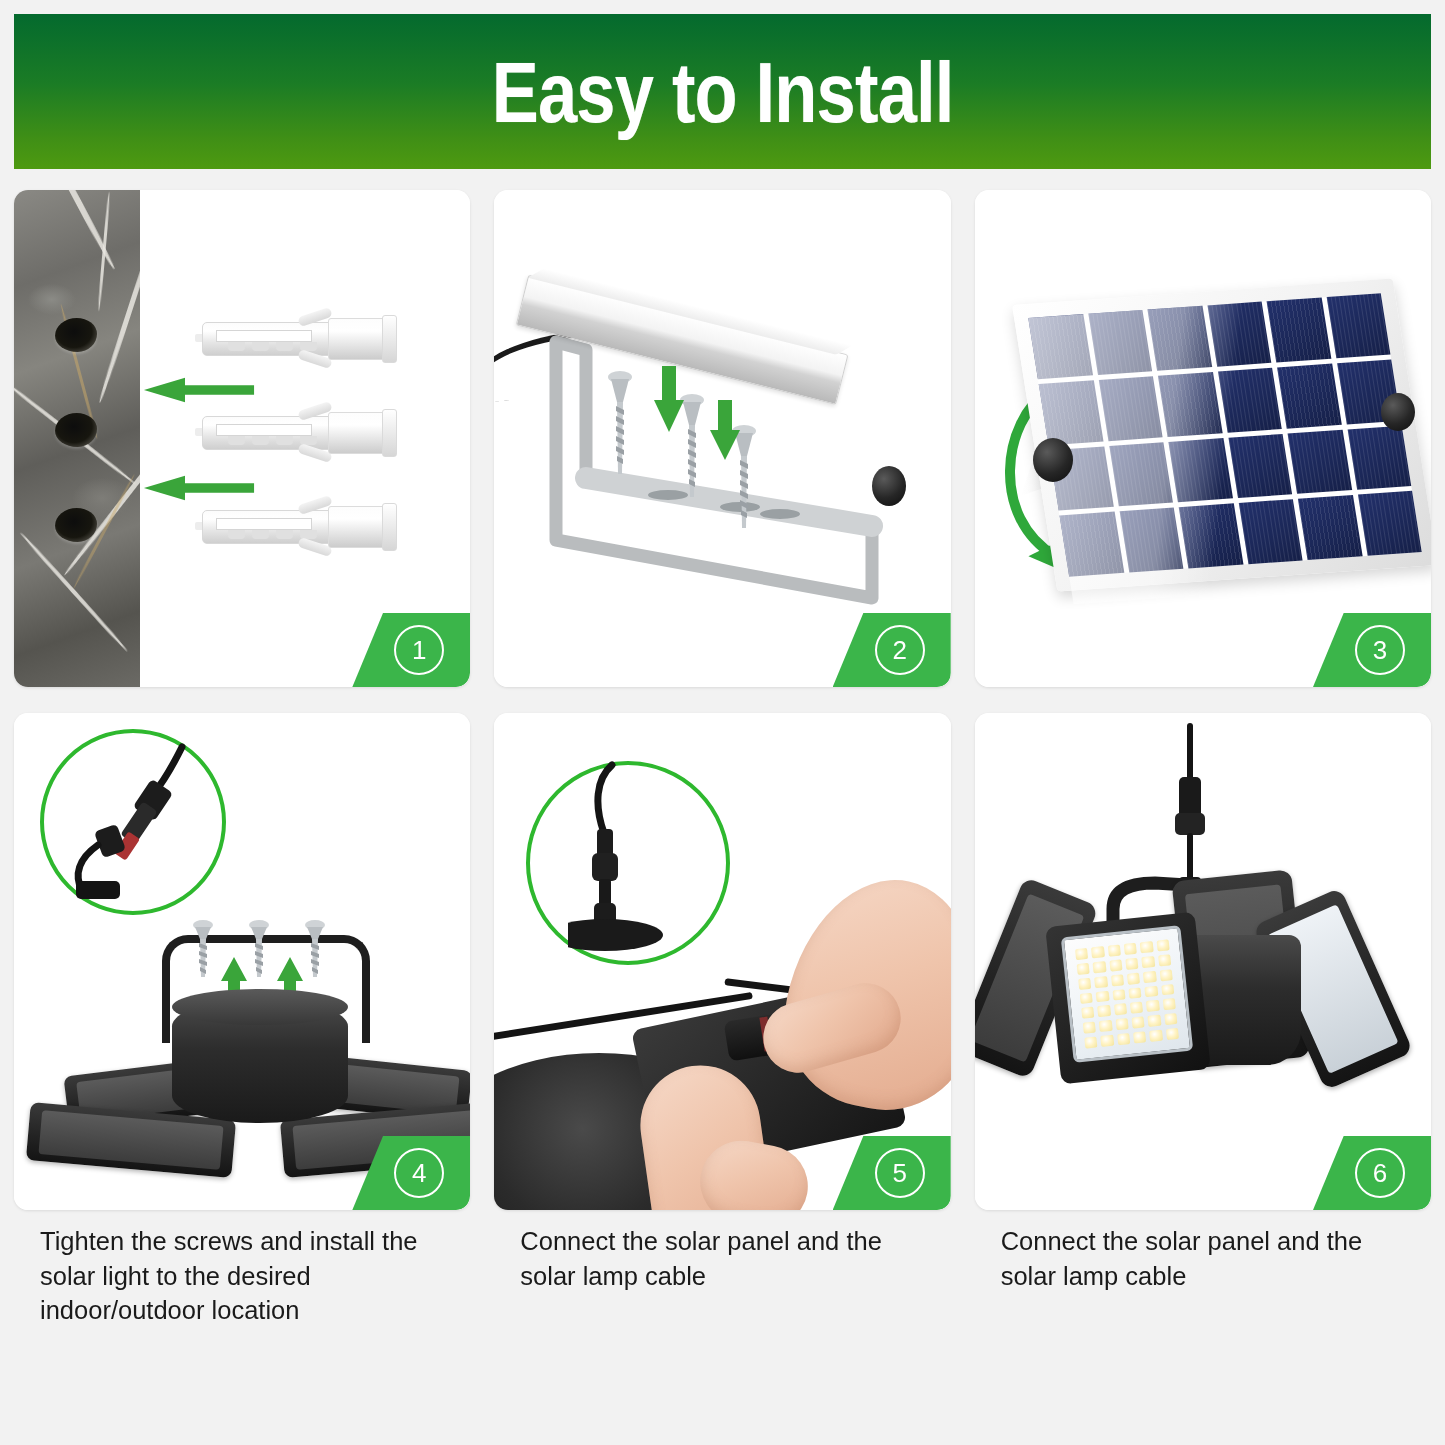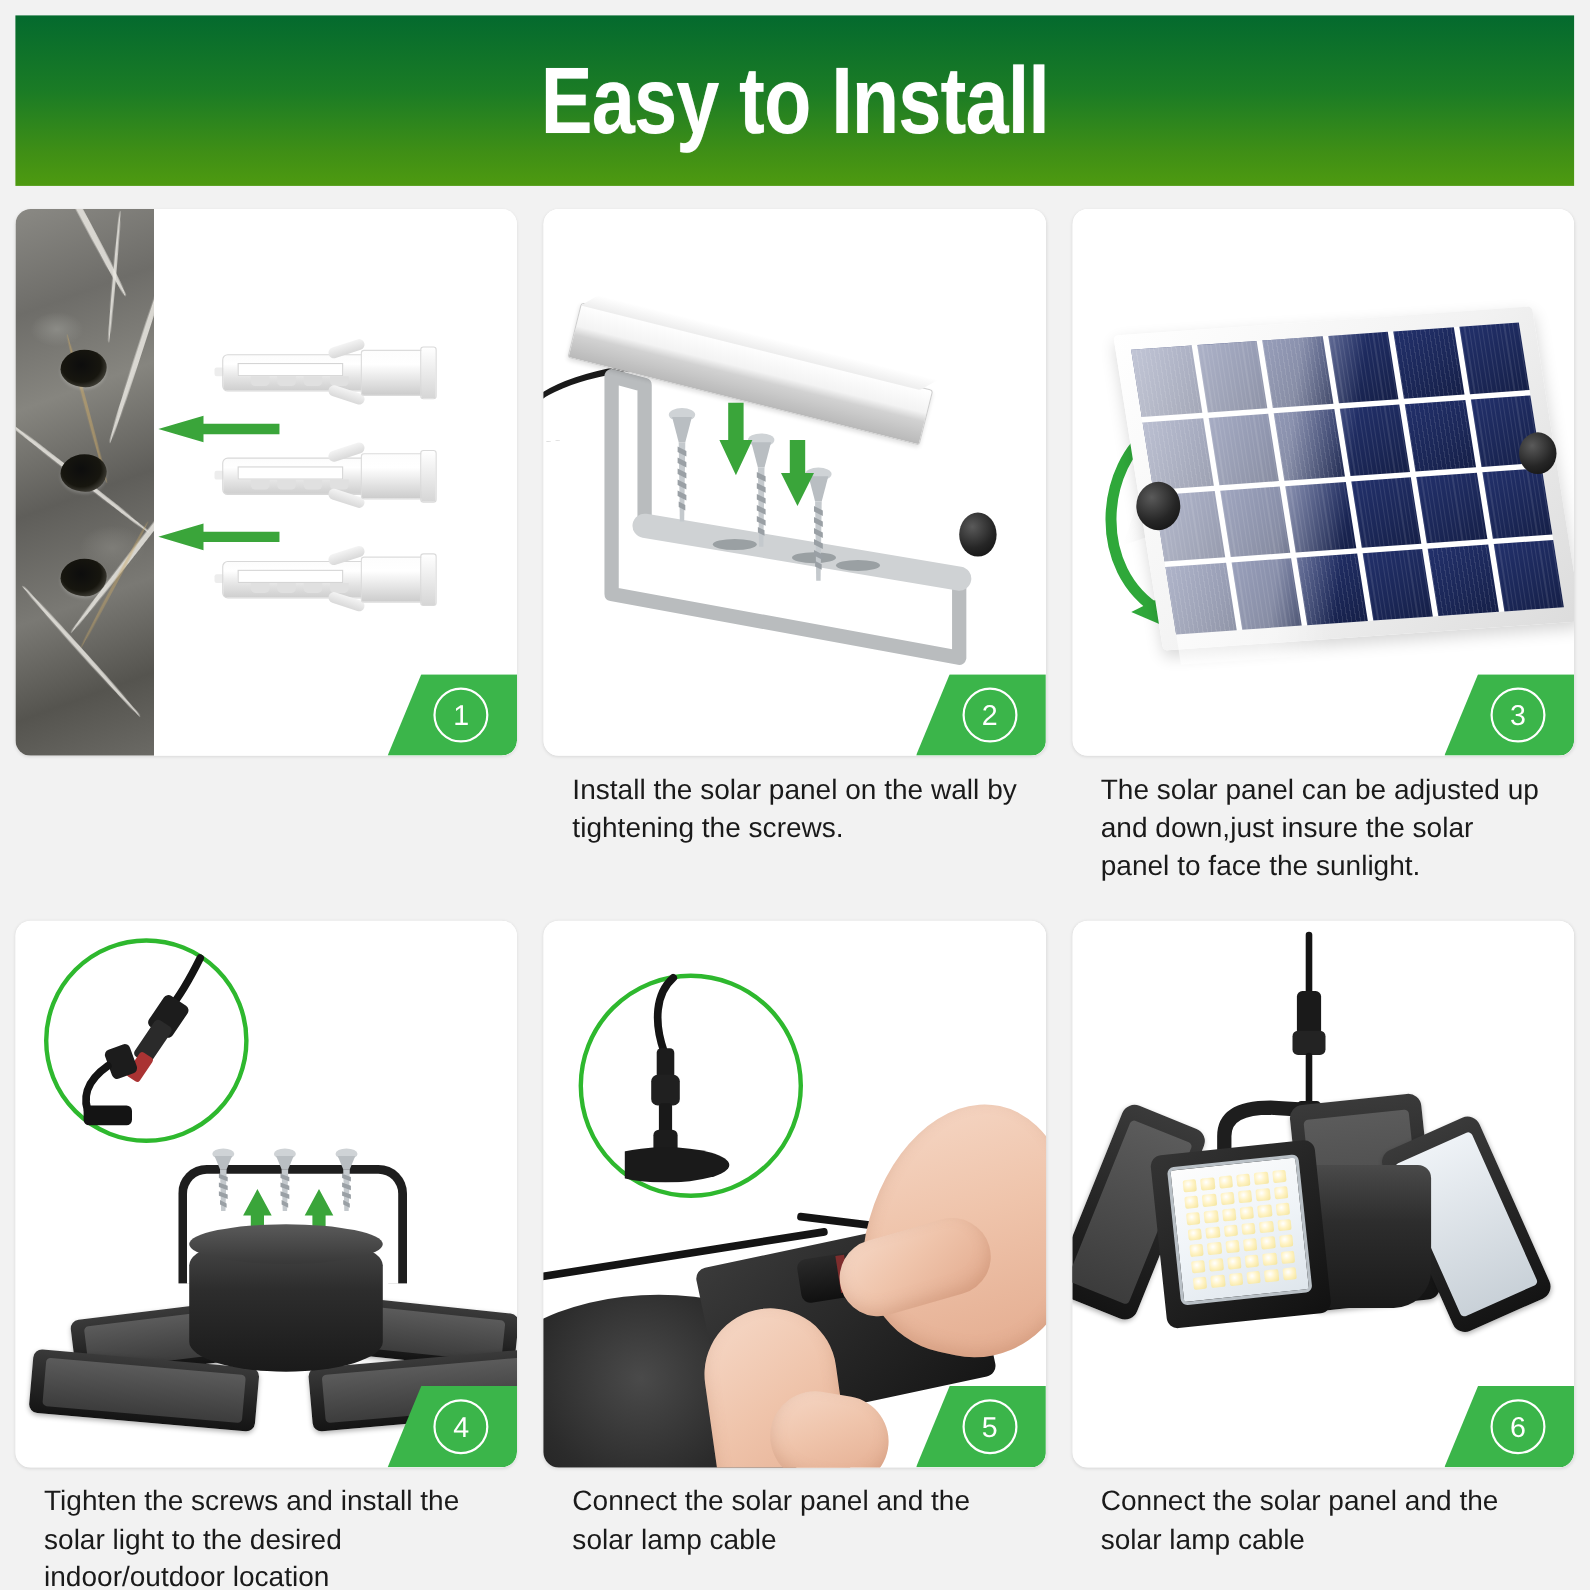--- a/index.html
+++ b/index.html
@@ -493,21 +493,20 @@
         </svg>
         <svg class="arrow-down" style="left:214px;top:210px;" width="34" height="60" viewBox="0 0 34 60">
           <path d="M17 60 L2 30 L10 30 L10 0 L24 0 L24 30 L32 30 Z" fill="#3aa53a"></path>
         </svg>
 
       </div>
       <div class="badge">
         <div class="badge-circle">2</div>
       </div>
     </div>
-    <div class="caption">Install the solar panel on the wall by tightening the screws.</div>
   </div>
 
   <div class="step">
     <div class="card">
       <div class="stage">
 
         <svg style="position:absolute;left:2px;top:178px;" width="110" height="210" viewBox="0 0 110 210">
           <path d="M72 22 C24 54, 14 150, 78 188" fill="none" stroke="#2fa83a" stroke-width="10" stroke-linecap="round"></path>
           <path d="M78 4 L96 38 L52 34 Z" fill="#2fa83a" transform="rotate(-18 74 20)"></path>
           <path d="M84 170 L96 204 L52 192 Z" fill="#2fa83a" transform="rotate(8 78 186)"></path>
@@ -548,21 +547,20 @@
         </div>
 
         <div class="p2-knob" style="left:58px;top:248px;width:40px;height:44px;"></div>
         <div class="p2-knob" style="left:406px;top:203px;width:34px;height:38px;"></div>
 
       </div>
       <div class="badge">
         <div class="badge-circle">3</div>
       </div>
     </div>
-    <div class="caption">The solar panel can be adjusted up and down,just insure the solar panel to face the sunlight.</div>
   </div>
 
   <div class="step">
     <div class="card">
       <div class="stage">
 
         <div class="inset-circle" style="left:26px;top:16px;width:178px;height:178px;"></div>
         <svg style="position:absolute;left:40px;top:28px;" width="158" height="160" viewBox="0 0 158 160">
           <path d="M128 6 C118 26, 110 40, 100 52" stroke="#141414" stroke-width="7" fill="none" stroke-linecap="round"></path>
           <rect x="86" y="42" width="26" height="34" rx="5" fill="#1c1c1c" transform="rotate(34 99 59)"></rect>

